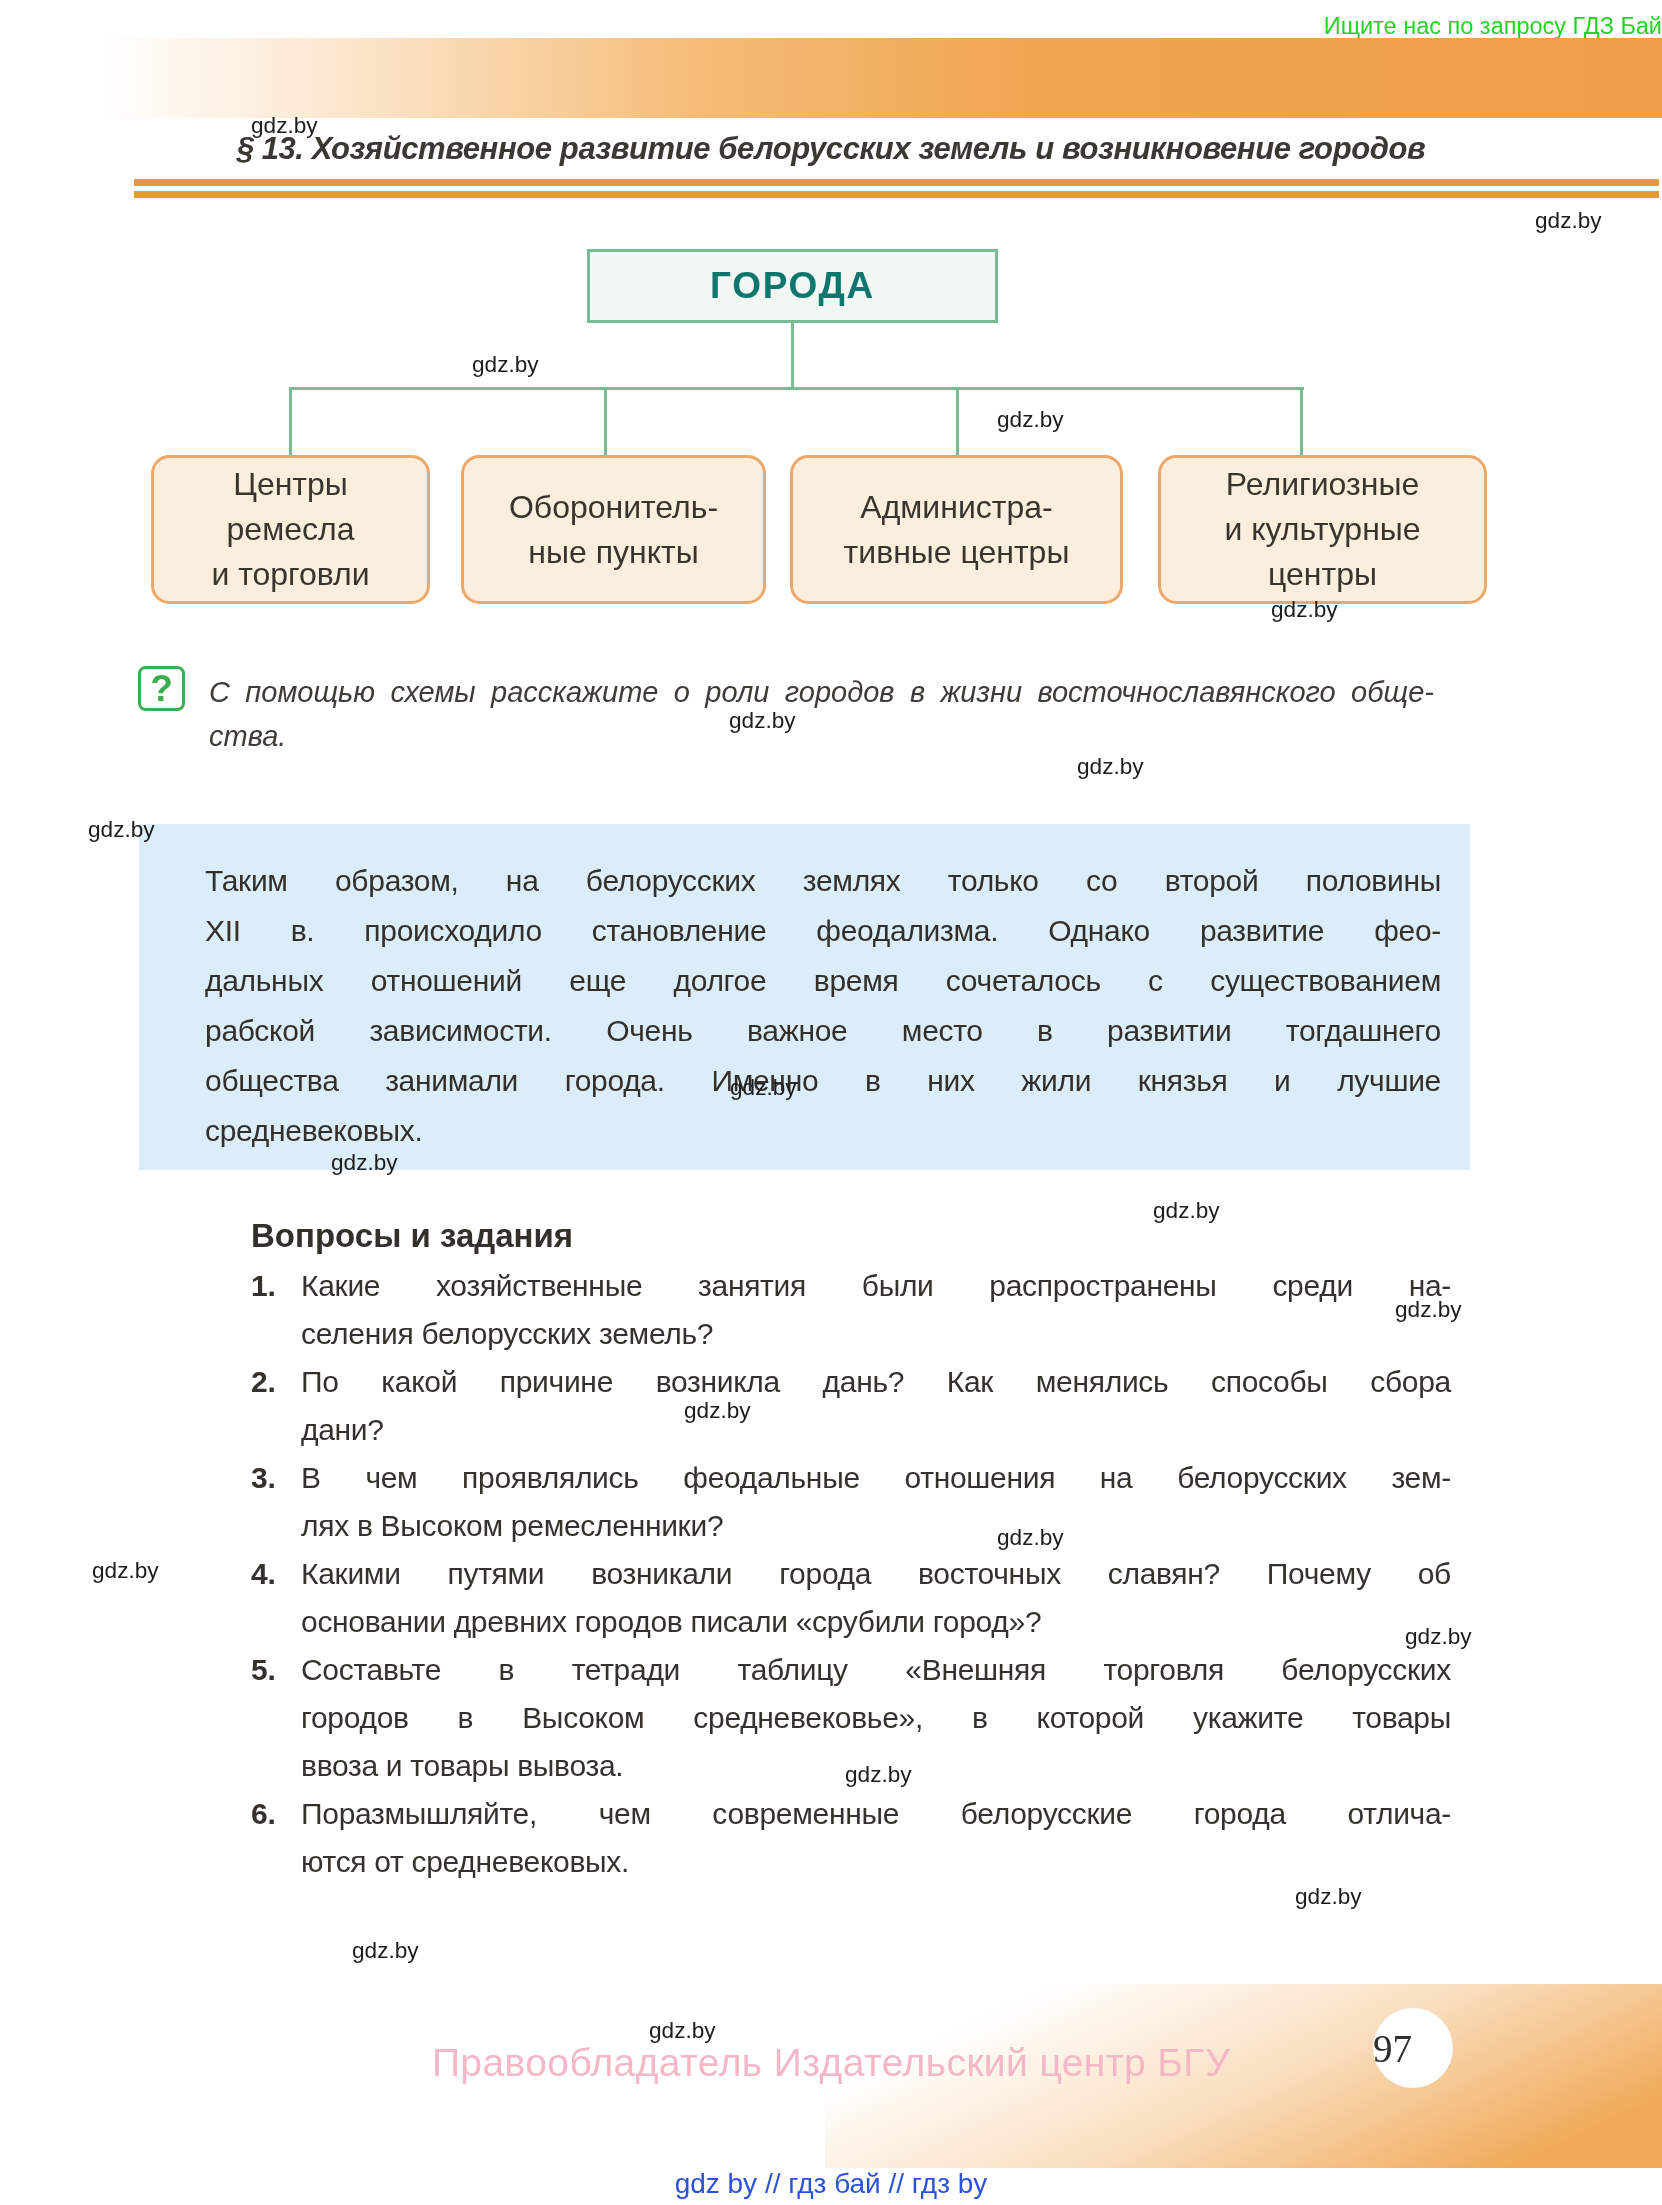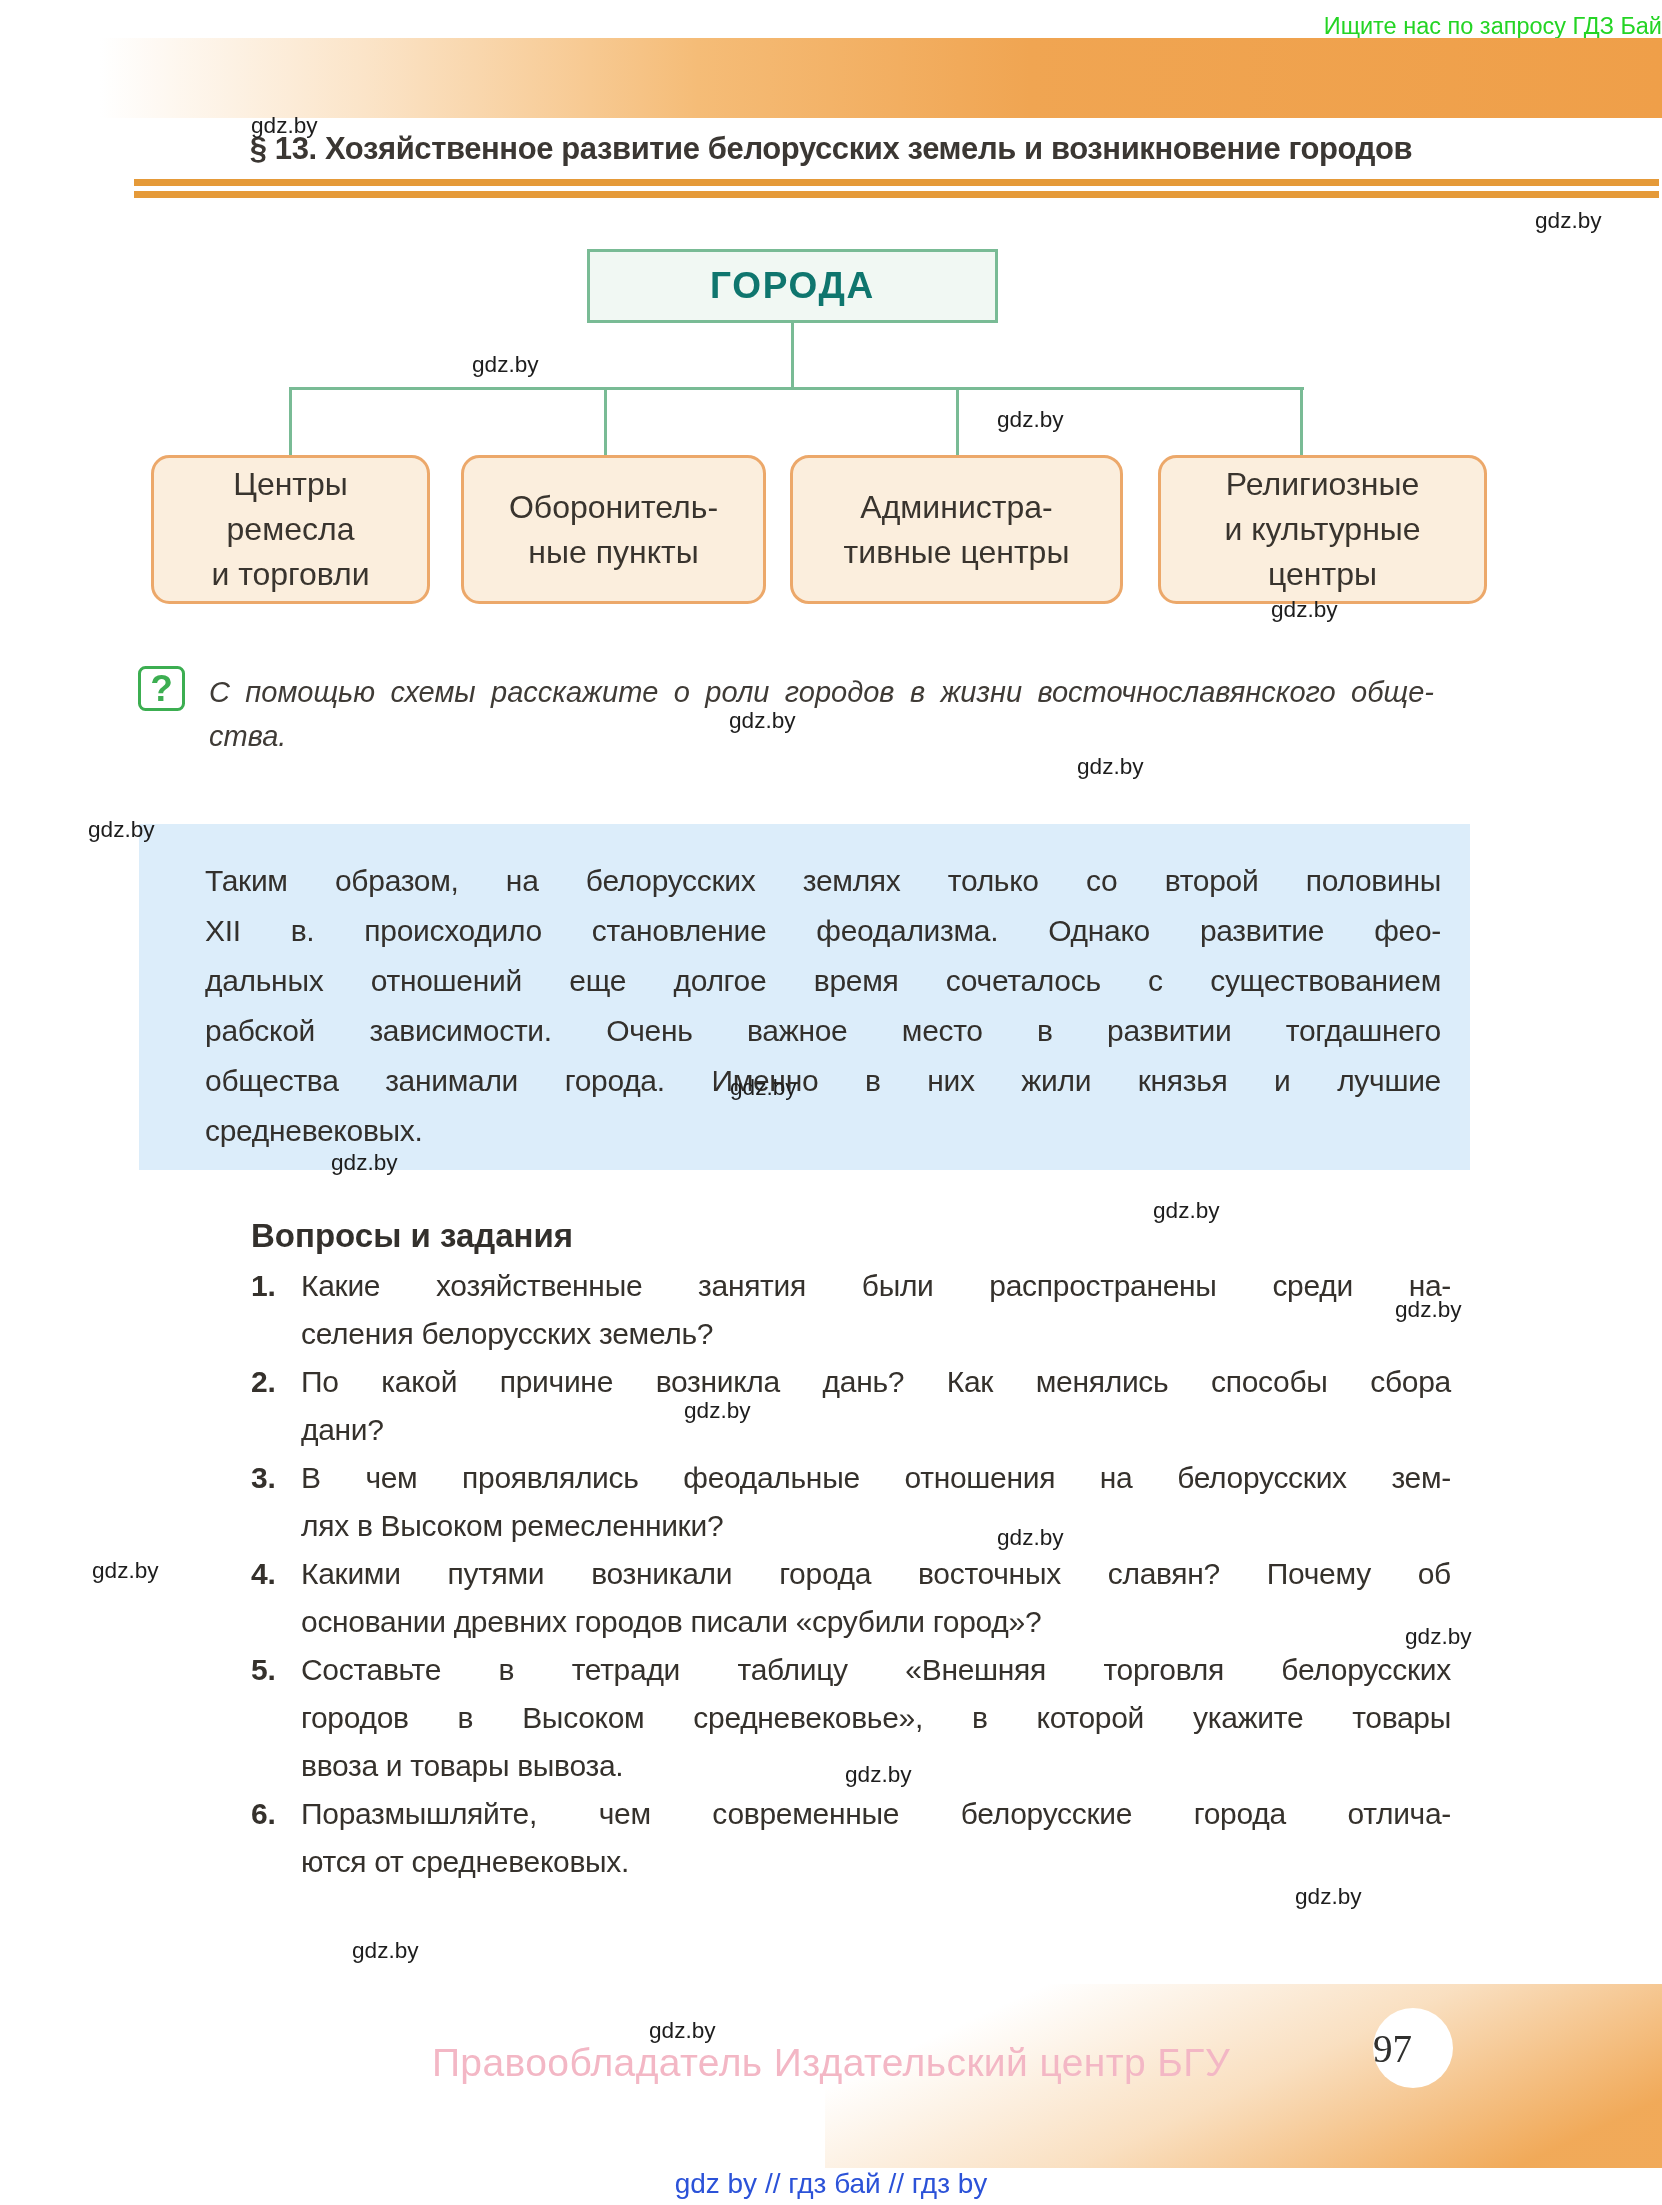--- a/index.html
+++ b/index.html
@@ -4,40 +4,40 @@
 <style>
   html,body{margin:0;padding:0;background:#ffffff;}
   #page{position:relative;width:1662px;height:2205px;background:#ffffff;overflow:hidden;
         font-family:"Liberation Sans",sans-serif;color:#3b3733;}
 
   .top-banner{position:absolute;top:13px;left:0;width:100%;text-align:right;
               font-size:23.5px;font-weight:500;color:#24d424;}
   .orange-bar{position:absolute;top:38px;left:0;width:1662px;height:80px;
               background:linear-gradient(90deg,#ffffff 0%,#ffffff 6%,#fbe4c8 22%,#f5bc77 42%,#f0a552 62%,#ef9f49 100%);}
   .title{position:absolute;top:131px;left:0;width:100%;margin:0;text-align:center;
-         font-size:31px;font-weight:bold;letter-spacing:-0.4px;color:#3b3733;}
+         font-size:31px;font-weight:bold;letter-spacing:-0.4px;color:#3b3733;font-style:italic;}
   .rule{position:absolute;left:134px;width:1525px;height:6.7px;background:#e59a39;}
   .rule1{top:179px;} .rule2{top:191px;}
 
   
   .root-box{position:absolute;left:587px;top:249px;width:411px;height:74px;
             background:#f1f8f3;border:3.4px solid #79bb95;box-sizing:border-box;
             display:flex;align-items:center;justify-content:center;
             font-size:37px;font-weight:bold;letter-spacing:1.7px;color:#0f766e;}
   .conn{position:absolute;background:#79bb95;}
   .stub{left:791px;top:323px;width:3.4px;height:66px;}
   .hline{left:289px;top:387px;width:1015px;height:3.4px;}
   .drop{top:389px;width:3.4px;height:67px;}
   .d0{left:289px;} .d1{left:604px;} .d2{left:956px;} .d3{left:1300px;}
   .child-box{position:absolute;top:455px;height:149px;box-sizing:border-box;
              background:#fbeedd;border:3.4px solid #eca86a;border-radius:18.4px;
              display:flex;flex-direction:column;align-items:center;justify-content:center;
              font-size:32px;line-height:45px;color:#39342e;text-align:center;}
   .pos0{left:151px;width:279px;} .pos1{left:461px;width:305px;}
-  .pos2{left:790px;width:333px;border-radius:19px;} .pos3{left:1158px;width:329px;}
+  .pos2{left:790px;width:333px;} .pos3{left:1158px;width:329px;}
 
   
   .q-icon{position:absolute;left:138px;top:666px;width:47px;height:45px;box-sizing:border-box;
           border:3.4px solid #3cae51;border-radius:7.5px;background:#fff;
           display:flex;align-items:center;justify-content:center;
           font-size:37px;font-weight:bold;color:#3cae51;}
   .prompt{position:absolute;left:209px;top:670px;width:1225px;
           font-size:29px;line-height:44px;font-style:italic;color:#3f3b36;}
 
   

